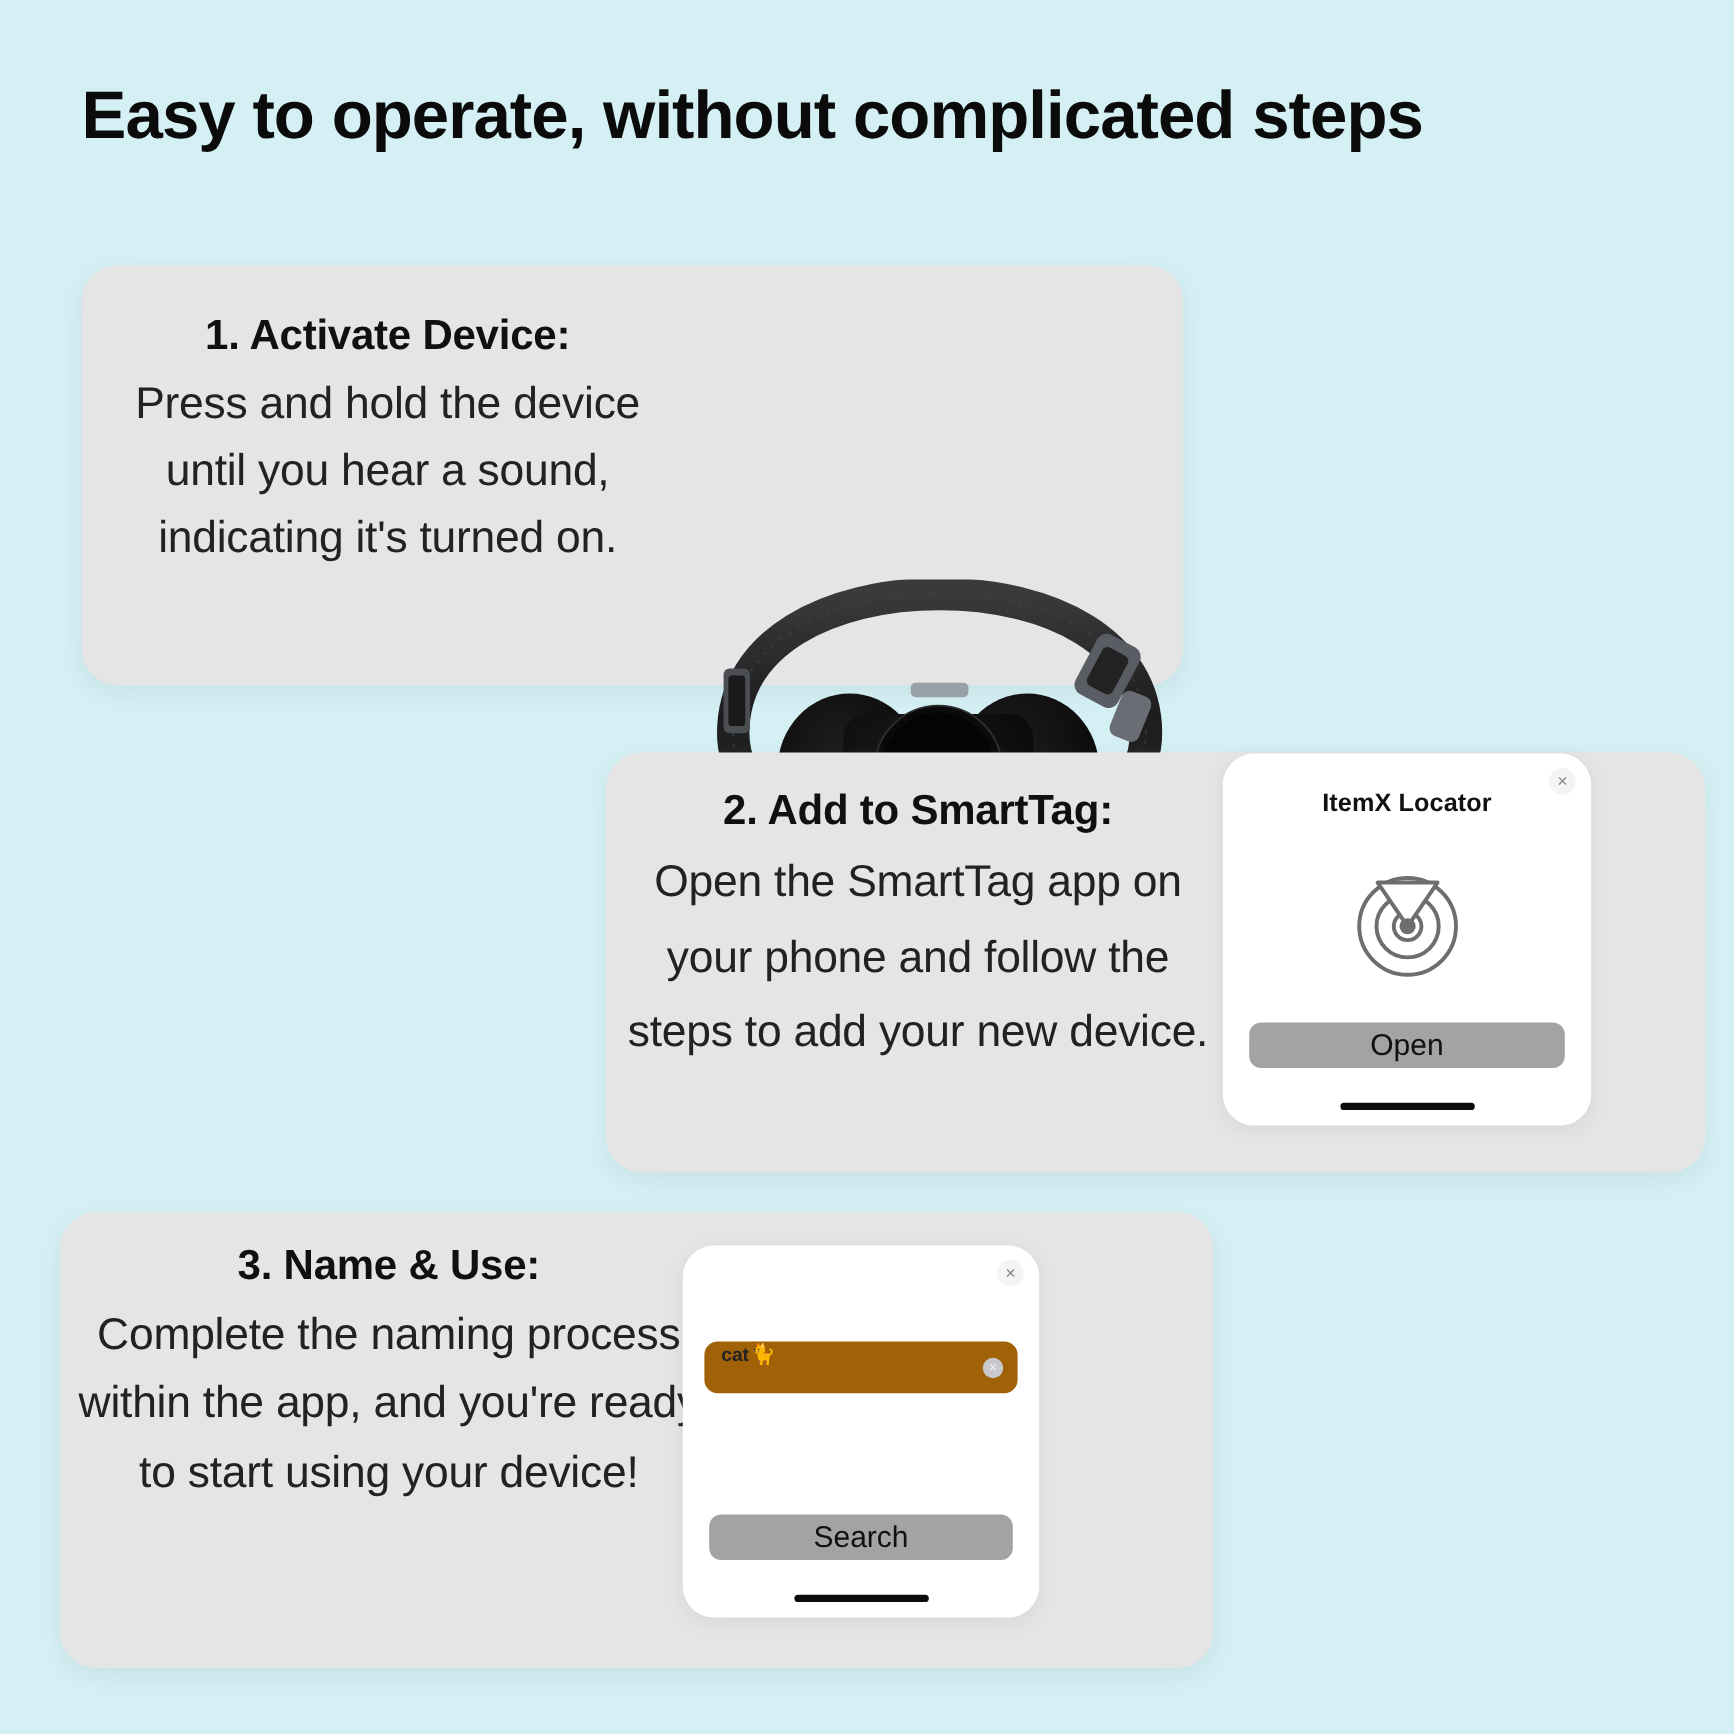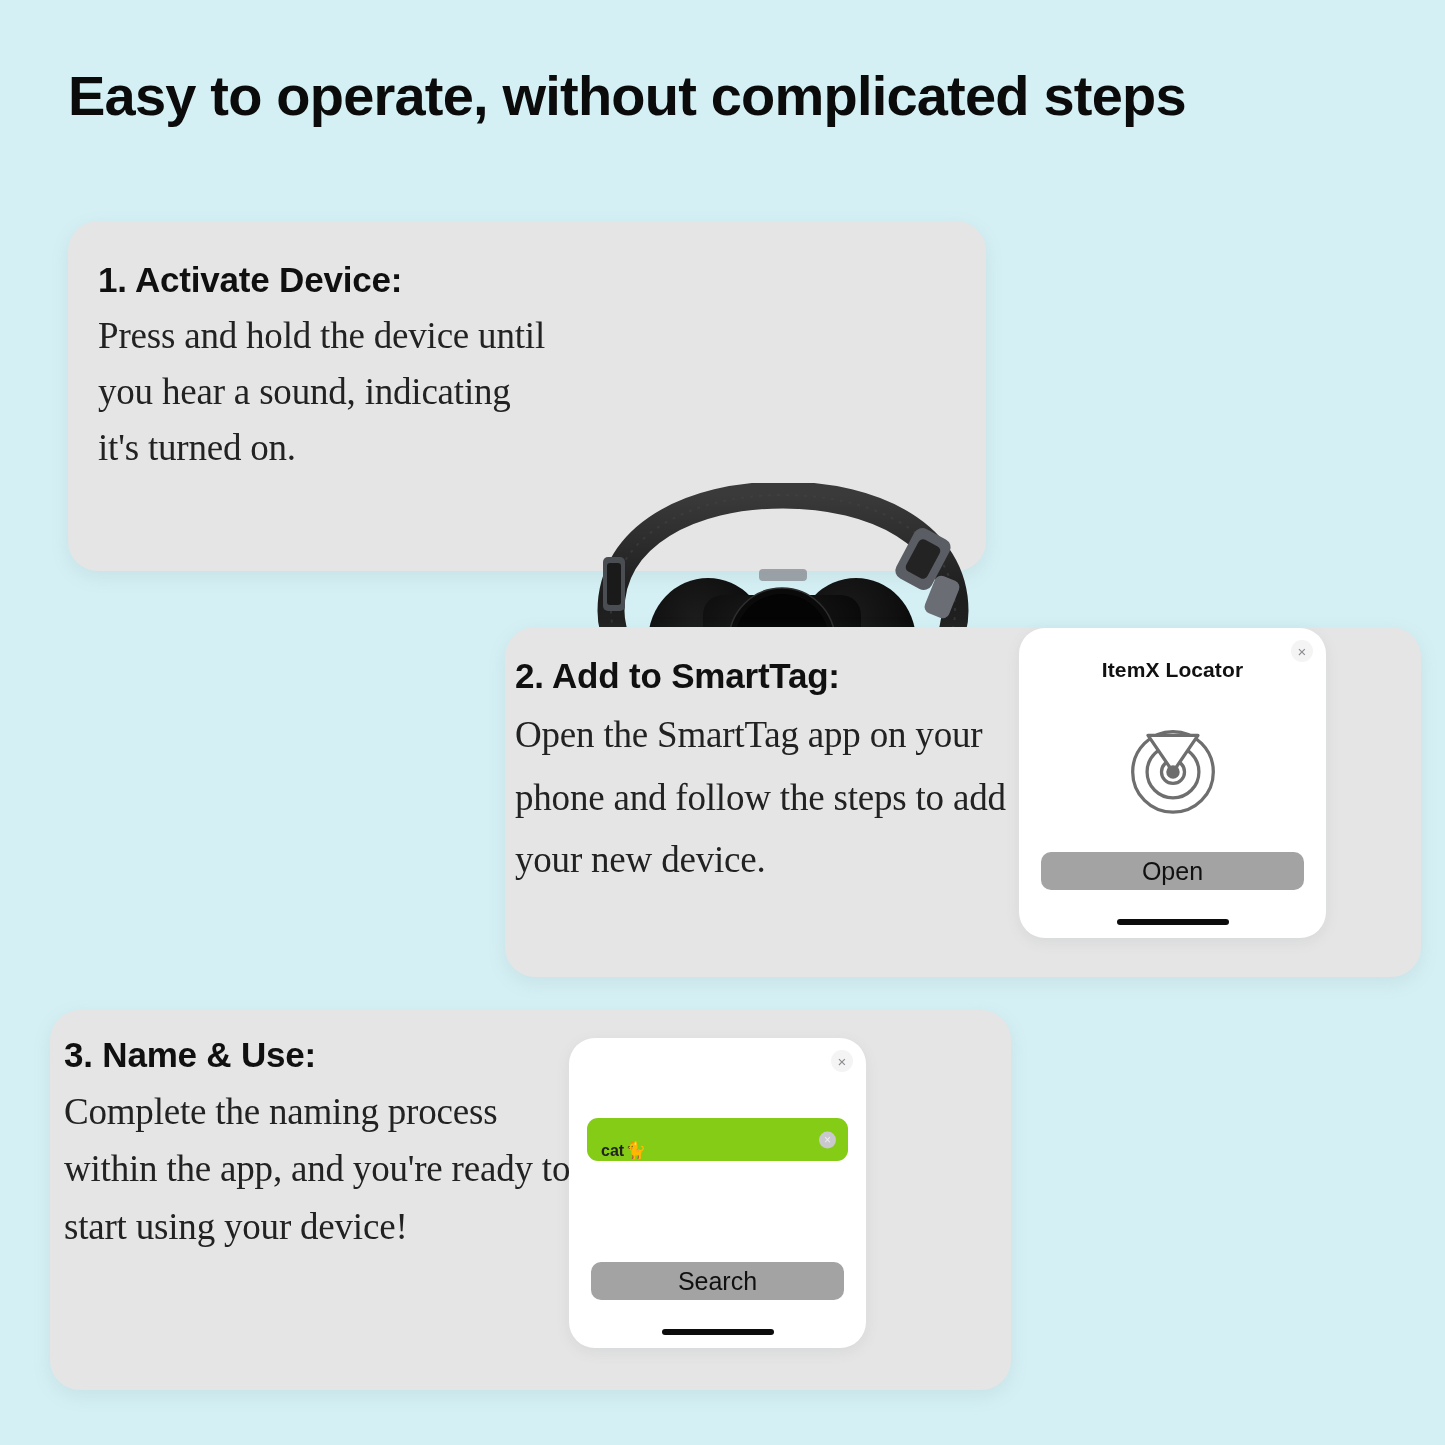--- a/index.html
+++ b/index.html
@@ -24,33 +24,34 @@
     background:#e5e5e5;
     border-radius:30px;
     box-shadow:0 6px 18px rgba(120,140,150,0.13);
   }
   #card1 { left:68px;  top:221px;  width:918px; height:350px; }
   #card2 { left:505px; top:615px;  width:916px; height:350px;margin-top:12px; }
   #card3 { left:50px;  top:1010px; width:961px; height:380px; }
 
   .card-text {
     position:absolute;
+    text-align:center;
     color:#1b1b1b;
   }
   #card1 .card-text { left:30px;  top:38px; width:450px; }
   #card2 .card-text { left:10px;  top:28px; width:500px; }
   #card3 .card-text { left:14px;  top:24px; width:520px; }
 
   .card-title {
     font-size:35px; font-weight:bold; color:#101010;
     line-height:1.22; margin-bottom:6px; letter-spacing:-0.2px;
   }
   .card-body {
     font-size:37px; font-weight:300; color:#222;
-    line-height:1.52; letter-spacing:-0.2px;font-family:Liberation Serif, serif;
+    line-height:1.52; letter-spacing:-0.2px;
   }
   #card2 .card-body { line-height:1.70; }
   #card3 .card-body { line-height:1.56; }
 
   
   .collar {
     position:absolute; left:505px; top:262px; width:420px; height:260px;
   }
   .collar svg { display:block; width:100%; height:100%; }
 
@@ -91,22 +92,22 @@
   }
   .home-bar {
     position:absolute; left:50%; bottom:13px;
     transform:translateX(-50%);
     width:112px; height:6px; border-radius:3px; background:#0c0c0c;
   }
 
   
   .search-field {
     position:absolute; left:18px; right:18px; top:80px;
-    height:43px; border-radius:11px; background:#84cc16;
-    display:flex; align-items:flex-end;
+    height:43px; border-radius:11px; background:#a16207;
+    display:flex; align-items:flex-start;
   }
   .search-value {
     margin-left:14px; font-size:16px; font-weight:bold; color:#222;
     display:flex; align-items:baseline; gap:1px;
   }
   .search-emoji { font-size:17px; }
   .search-clear {
     position:absolute; right:12px; top:50%; transform:translateY(-50%);
     width:17px; height:17px; border-radius:50%;
     background:#c9c9cd; color:#efeff1;

